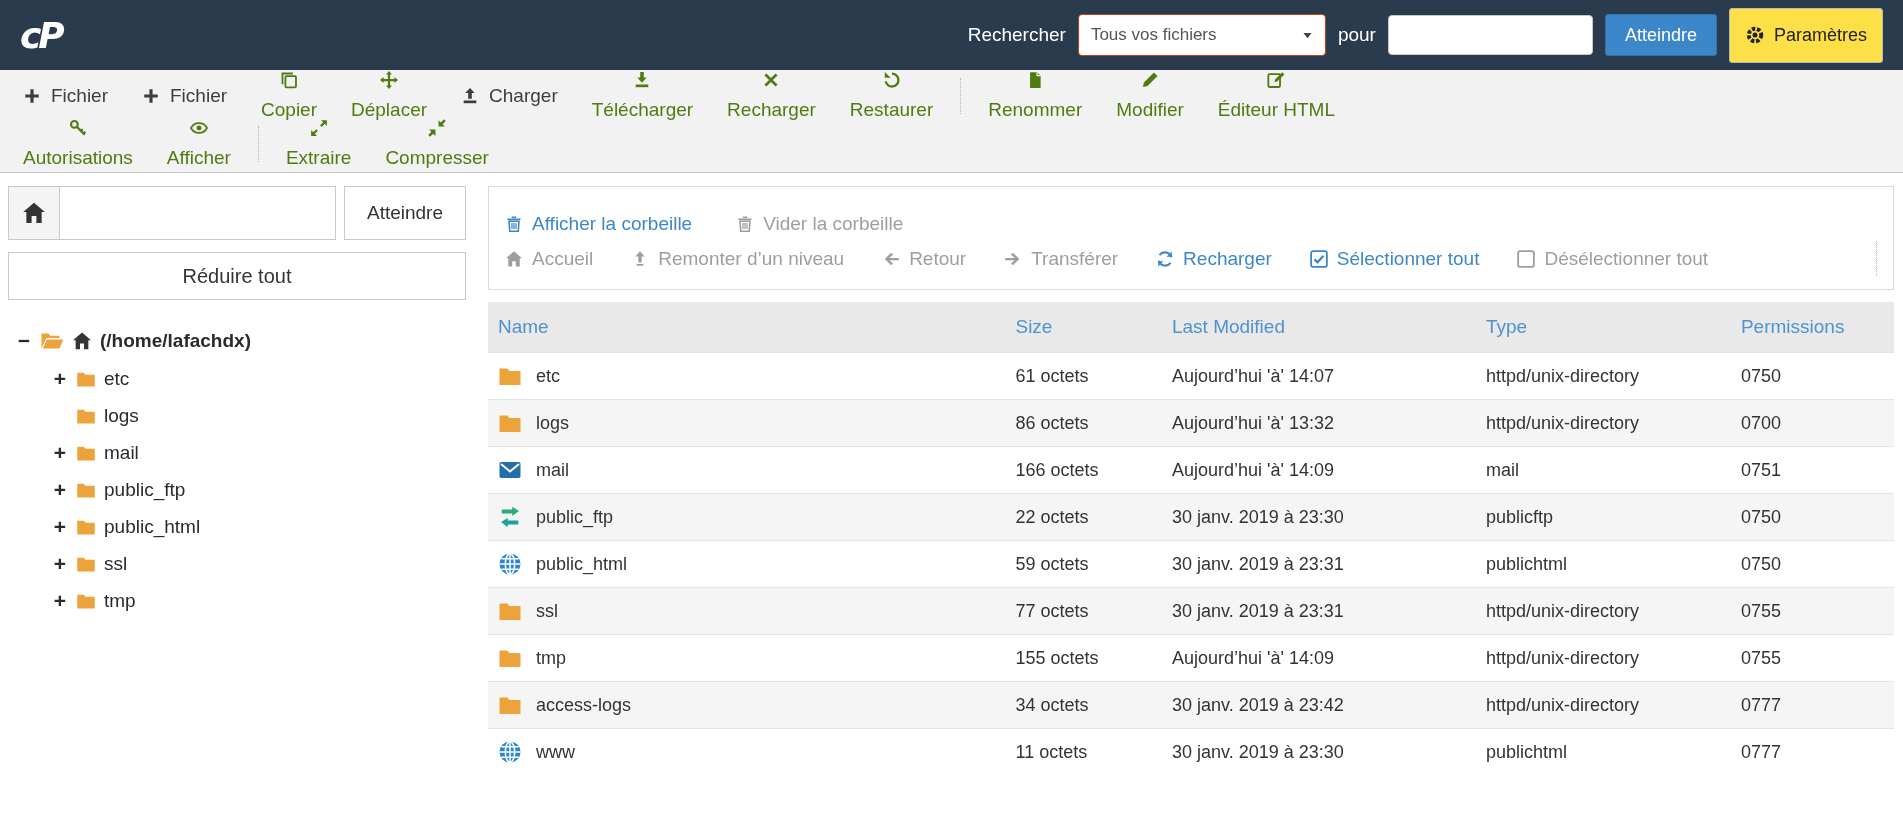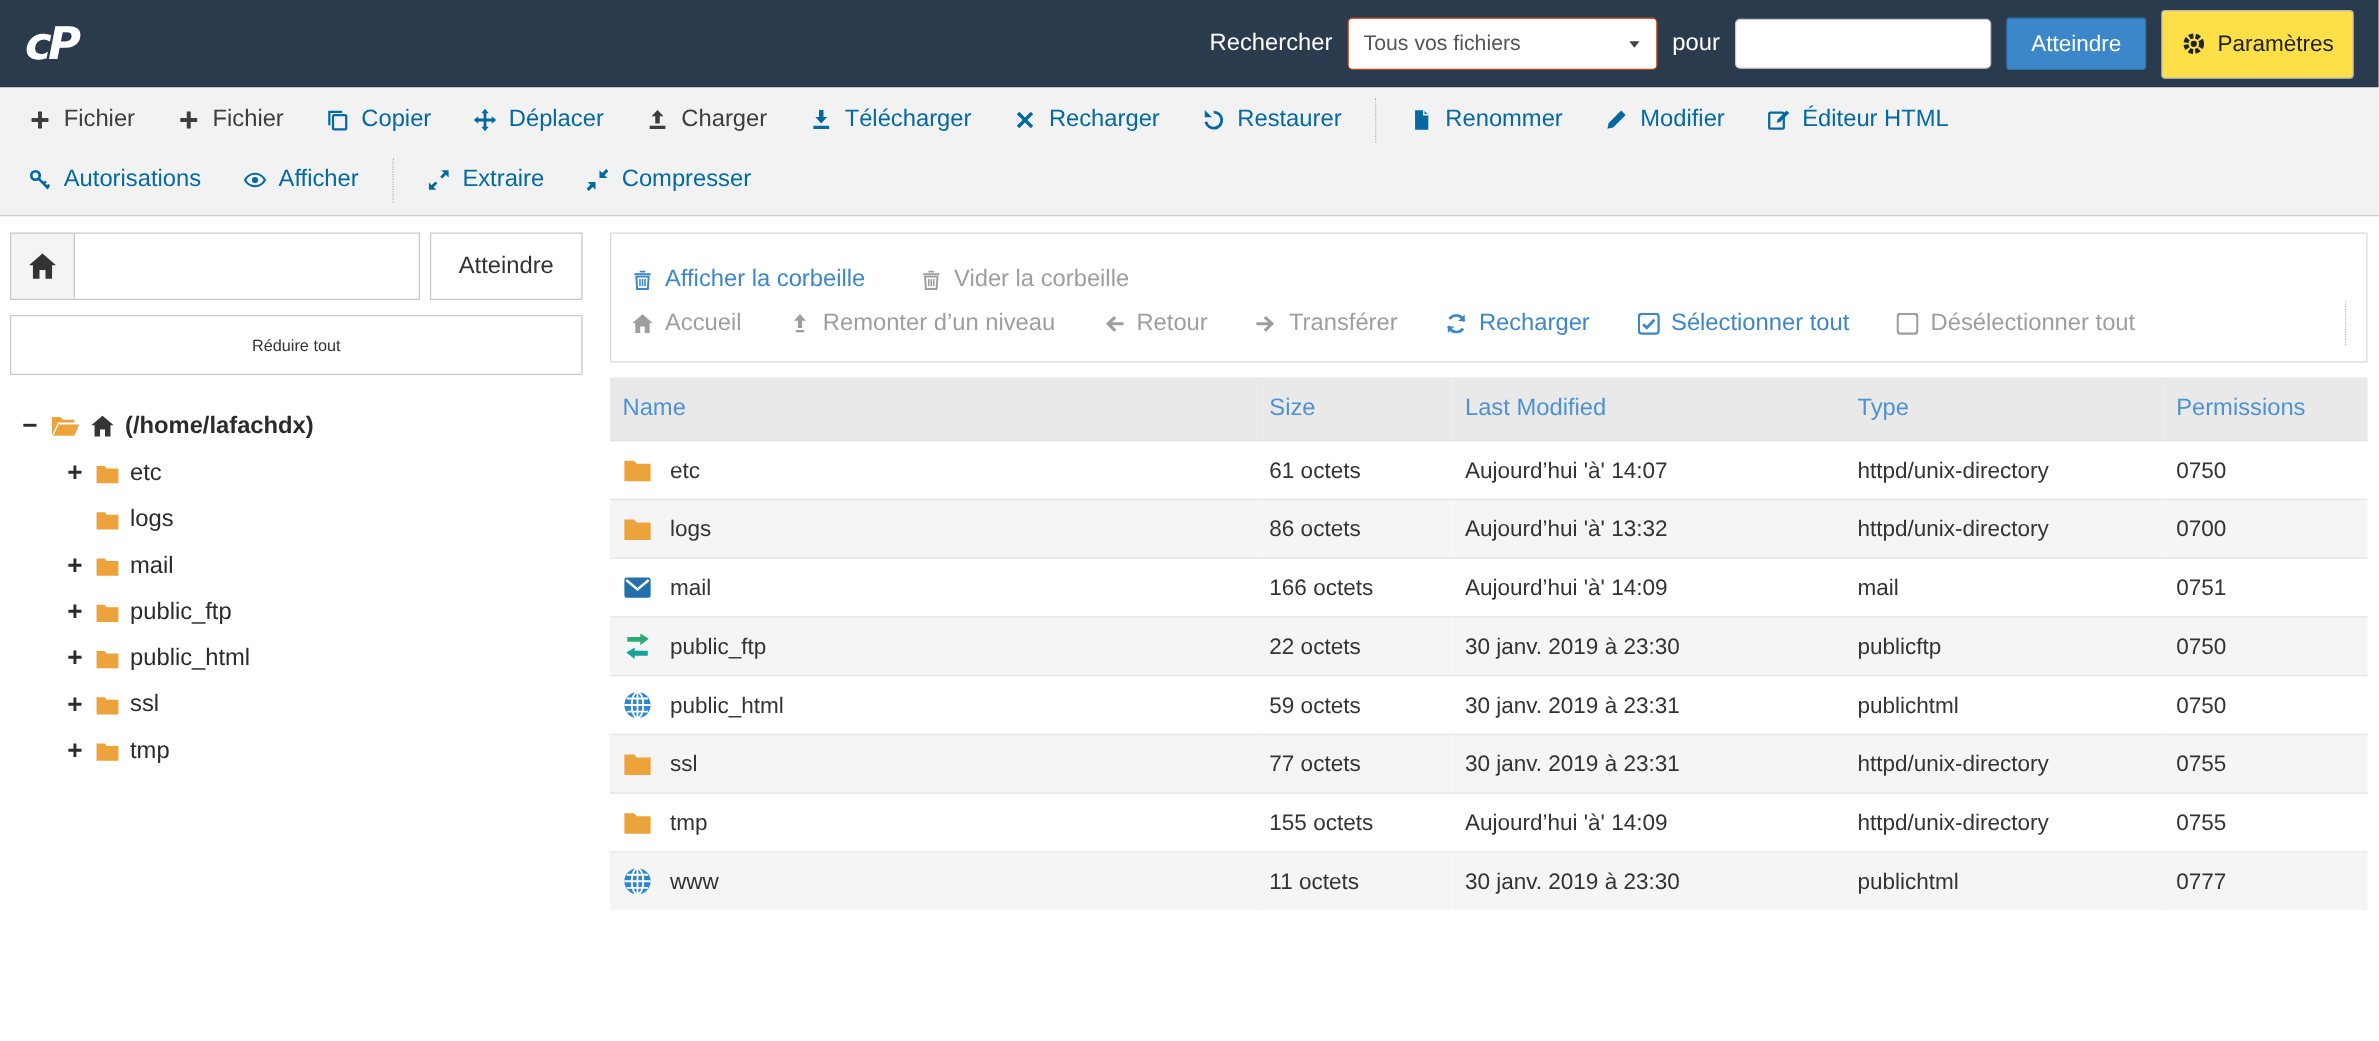--- a/index.html
+++ b/index.html
@@ -30,35 +30,35 @@
   .btn-settings{height:55px;padding:0 15px;background:#fde047;border:1px solid #b9b9b9;
         border-radius:3px;font-size:18px;color:#222;display:flex;align-items:center;
         gap:9px;cursor:pointer;font-family:inherit;}
 
   
   .toolbar{background:#f2f2f2;border-bottom:1px solid #c9c9c9;padding:2px 0 4px;}
   .tb-row{display:flex;align-items:center;height:48px;padding:0 6px;}
   .tb-item{display:flex;align-items:center;gap:10px;padding:0 17px;font-size:19px;
            cursor:pointer;white-space:nowrap;}
   .tb-item.enabled{color:#3d3d3d;}
-  .tb-item.disabled{color:#0369a1;}
+  .tb-item.disabled{color:#4d7c0f;flex-direction:column;}
   .tb-div{border-left:1px dotted #b5b5b5;height:36px;margin:0 10px;}
 
   
   .content{display:flex;align-items:flex-start;}
   .sidebar{width:474px;flex:none;padding:13px 8px 0 8px;box-sizing:border-box;}
   .path-group{display:flex;height:54px;}
   .home-btn{width:52px;background:#f4f4f4;border:1px solid #c9c9c9;display:flex;
         align-items:center;justify-content:center;cursor:pointer;color:#333;}
   .path-input{flex:1;border:1px solid #c9c9c9;border-left:none;padding:0 10px;
         font-size:17px;min-width:0;}
   .goto-btn{width:122px;background:#fff;border:1px solid #c9c9c9;margin-left:8px;
         font-size:19px;color:#333;cursor:pointer;font-family:inherit;}
   .collapse-btn{width:100%;height:48px;margin-top:12px;background:#fff;
-        border:1px solid #c9c9c9;font-size:13px;color:#333;cursor:pointer;
+        border:1px solid #c9c9c9;font-size:20px;color:#333;cursor:pointer;
         font-family:inherit;}
   .tree{margin-top:22px;font-size:19px;color:#2b2b2b;padding-left:8px;}
   .tree-root{display:flex;align-items:center;gap:8px;font-weight:bold;height:38px;
         cursor:pointer;}
   .toggle{font-weight:bold;font-size:21px;width:16px;text-align:center;color:#2b2b2b;
         cursor:pointer;}
   .tree-item{display:flex;align-items:center;gap:8px;height:37px;padding-left:36px;
         cursor:pointer;}
   .folder{color:#eda33c;}
   .homeglyph{color:#353535;}
@@ -571,20 +571,34 @@
                 </span>
               </td>
             <td>155 octets</td>
             <td>Aujourd’hui 'à' 14:09</td>
             <td>httpd/unix-directory</td>
             <td>0755</td>
           </tr>
           <tr>
             <td class="name-cell">
                 <span class="name-wrap">
+              <svg class="ic24 folder">
+                    <use href="#i-folder"></use>
+                  </svg>
+              <span>access-logs</span>
+                </span>
+              </td>
+            <td>34 octets</td>
+            <td>30 janv. 2019 à 23:42</td>
+            <td>httpd/unix-directory</td>
+            <td>0777</td>
+          </tr>
+          <tr>
+            <td class="name-cell">
+                <span class="name-wrap">
               <svg class="ic24 ic-globe">
                     <use href="#i-globe"></use>
                   </svg>
               <span>www</span>
                 </span>
               </td>
             <td>11 octets</td>
             <td>30 janv. 2019 à 23:30</td>
             <td>publichtml</td>
             <td>0777</td>

